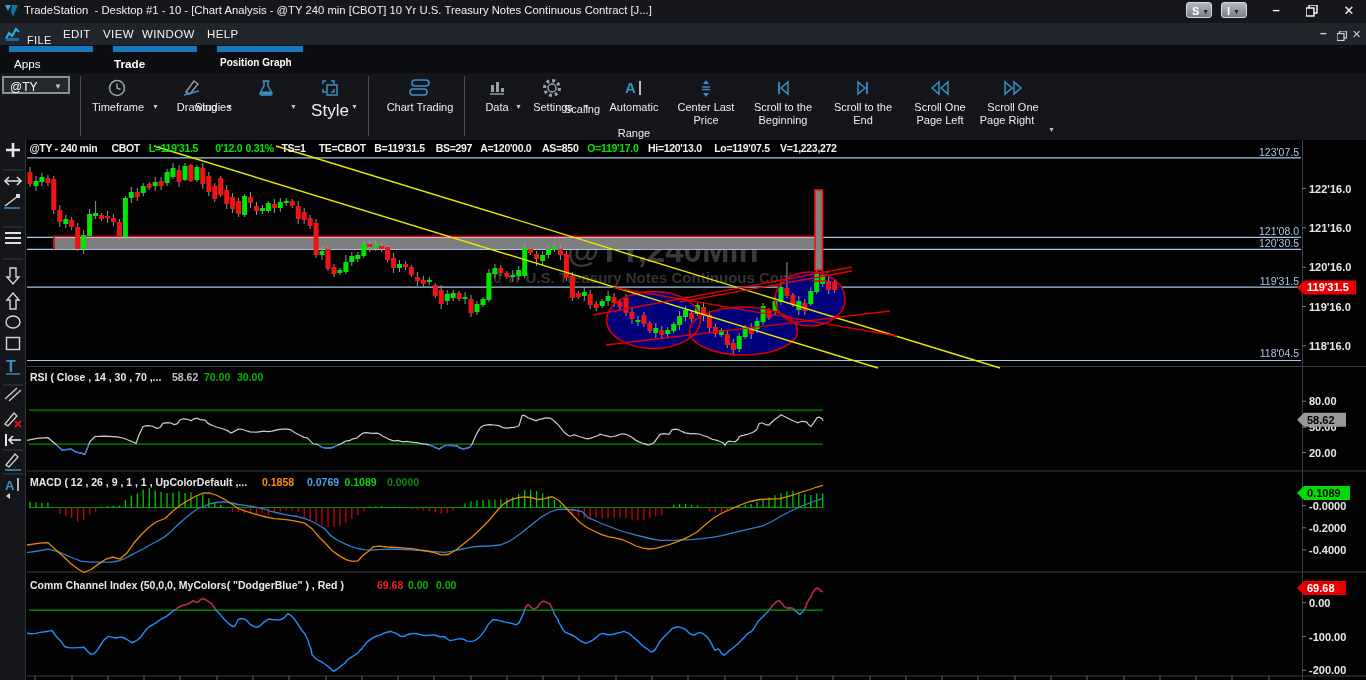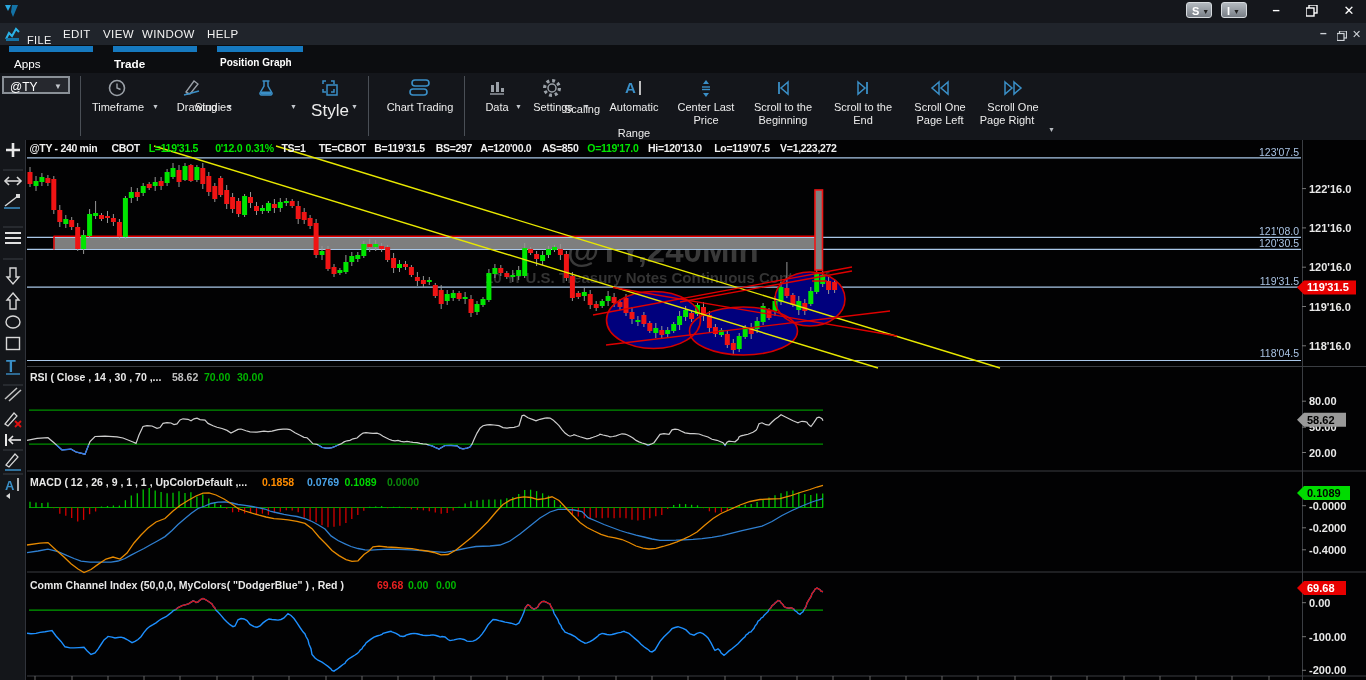--- a/index.html
+++ b/index.html
@@ -5,20 +5,21 @@
 body{width:1366px;height:680px;background:#000;overflow:hidden;font-family:"Liberation Sans",sans-serif;position:relative}
 div{font-family:"Liberation Sans",sans-serif}
 svg text{font-family:"Liberation Sans",sans-serif}
 </style></head>
 <body>
 <div style="position:absolute;left:0;top:0;width:1366px;height:23px;background:#15171c">
     <svg width="16" height="17" style="position:absolute;left:4px;top:3px">
       <path d="M1 2 L7 2 L4 8 Z" fill="#29a8e0"></path>
       <path d="M8 2 L14 2 L9 14 L7 9 Z" fill="#1473a6"></path>
     </svg>
+    <div style="position:absolute;left:24px;top:4px;font-size:11.3px;color:#f0f0f0;white-space:nowrap">TradeStation&nbsp; - Desktop #1 - 10 - [Chart Analysis - @TY 240 min [CBOT] 10 Yr U.S. Treasury Notes Continuous Contract [J...]</div>
     <div style="position:absolute;left:1186px;top:2px;width:26px;height:16px;background:linear-gradient(#b4bac0,#787e86);border:1px solid #d6dade;border-radius:3px;color:#fff;font-weight:bold;font-size:11px;text-align:left;padding-left:5px;line-height:16px">S<span style="font-size:7px;color:#222;margin-left:3px;vertical-align:1px">▼</span></div>
     <div style="position:absolute;left:1221px;top:2px;width:26px;height:16px;background:linear-gradient(#b4bac0,#787e86);border:1px solid #d6dade;border-radius:3px;color:#fff;font-weight:bold;font-size:11px;text-align:left;padding-left:5px;line-height:16px">I<span style="font-size:7px;color:#222;margin-left:3px;vertical-align:1px">▼</span></div>
     <div style="position:absolute;left:1266px;top:1px;width:20px;height:20px;color:#fff;font-size:13px;font-weight:bold;text-align:center;line-height:18px">–</div>
     <svg width="12" height="12" style="position:absolute;left:1306px;top:5px">
       <rect x="3" y="0" width="8" height="8" fill="none" stroke="#fff" stroke-width="1.4"></rect>
       <rect x="0" y="3" width="8" height="8" fill="#15171c" stroke="#fff" stroke-width="1.4"></rect>
     </svg>
     <div style="position:absolute;left:1340px;top:2px;width:18px;height:18px;color:#fff;font-size:13px;text-align:center;line-height:18px">✕</div>
   </div>
 <div style="position:absolute;left:0;top:23px;width:1366px;height:22px;background:#20242b">

